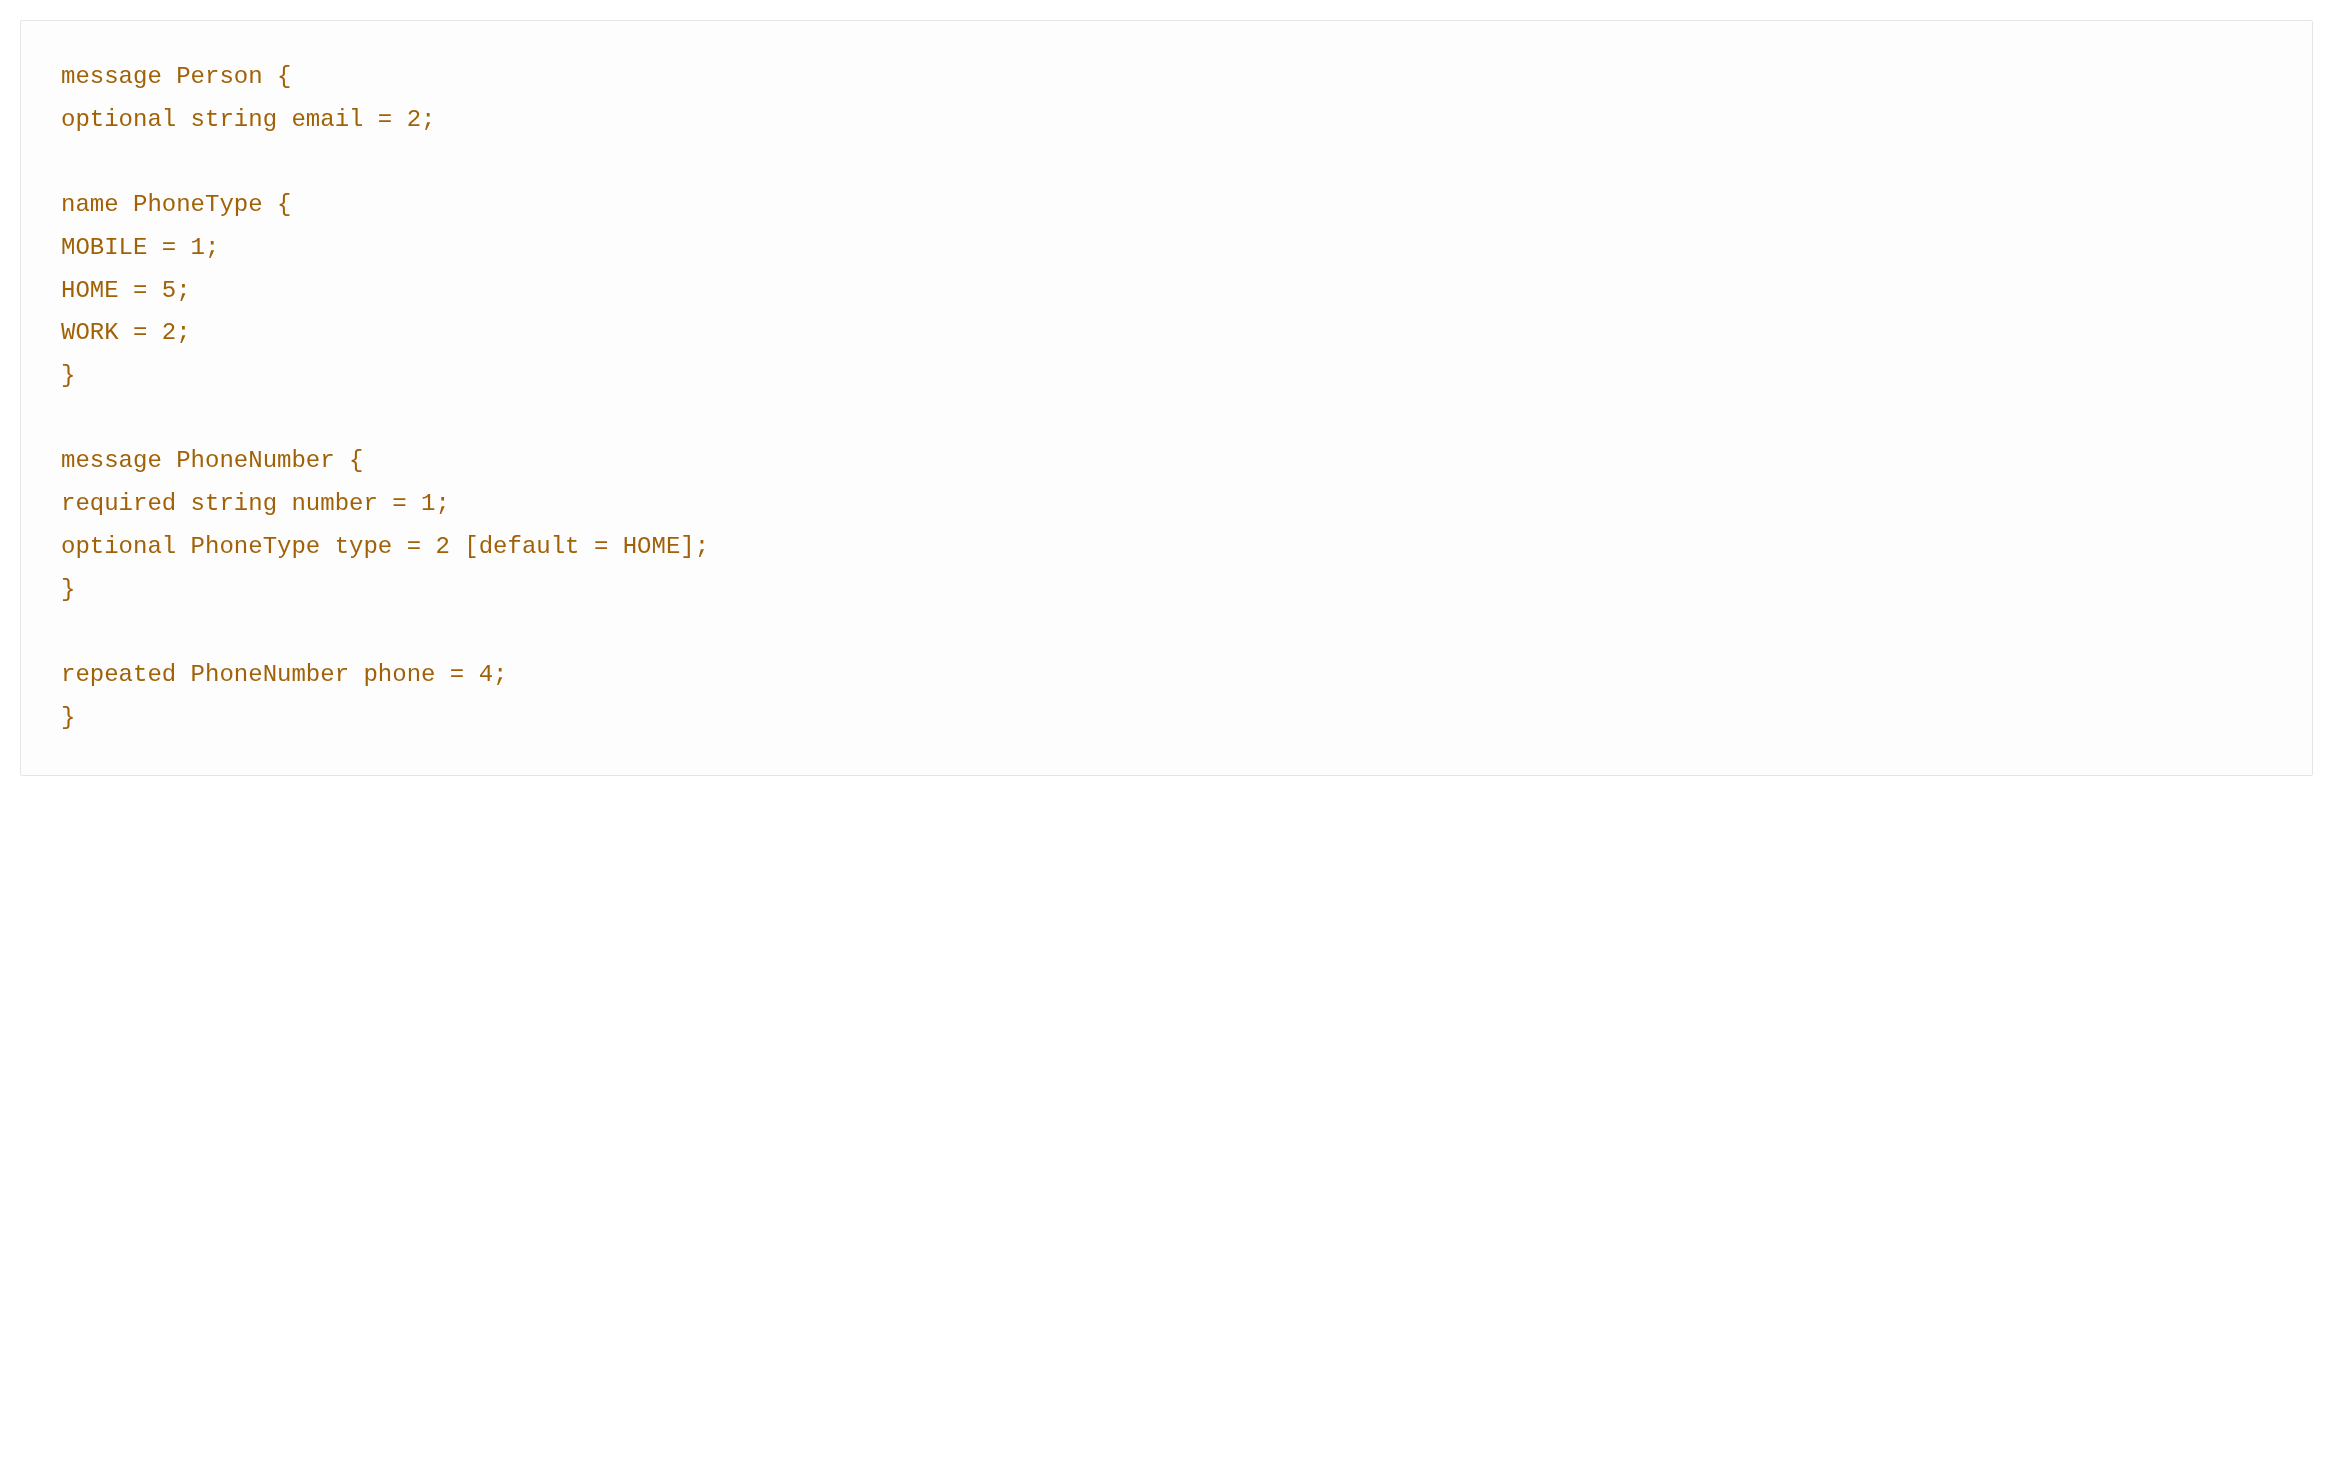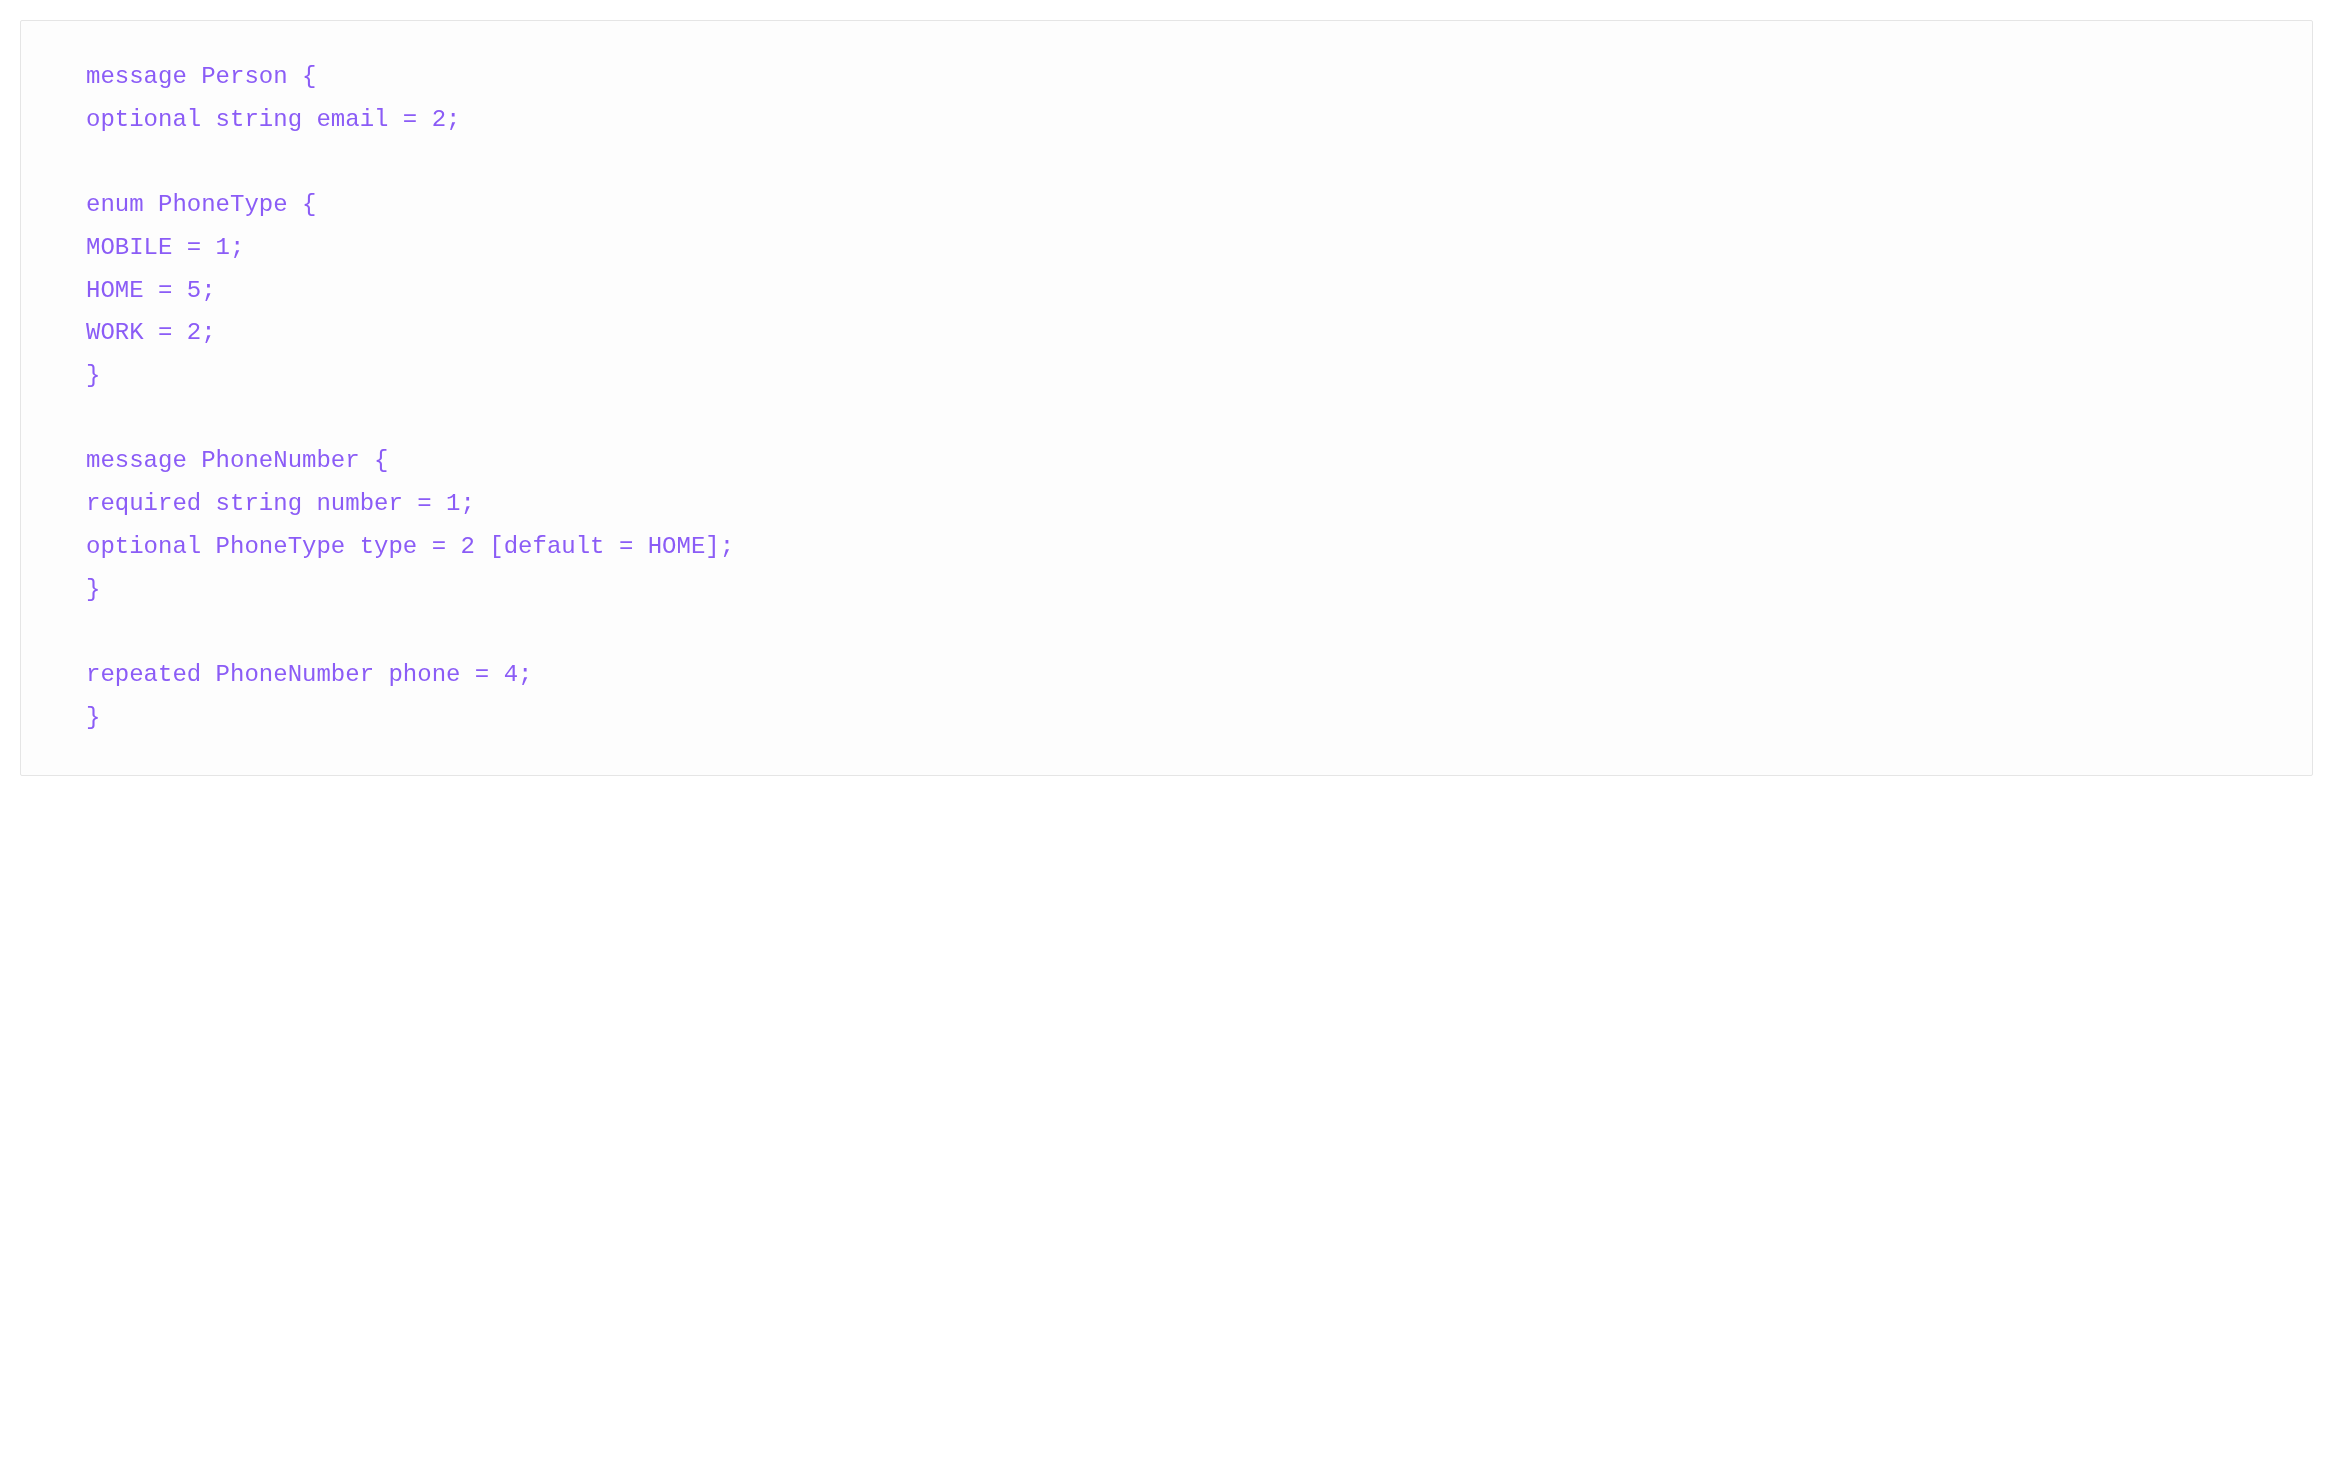--- a/index.html
+++ b/index.html
@@ -15,36 +15,35 @@
     .code-block {
       border: 1px solid #e5e5e5;
       background: #fdfdfd;
       padding: 35px 40px;
       border-radius: 2px;
     }
     .code-line {
       font-family: "Courier New", Courier, monospace;
       font-size: 24px;
       line-height: 1.78;
-      color: #8b5cf6;
+      color: #a16207;
       white-space: pre;
-      margin-left: 25px;
     }
     .code-line.blank {
       height: 1.78em;
     }
   </style>
 </head>
 <body>
 
 <div class="code-block">
   <div class="code-line">message Person {</div>
   <div class="code-line">optional string email = 2;</div>
   <div class="code-line blank"></div>
-  <div class="code-line">enum PhoneType {</div>
+  <div class="code-line">name PhoneType {</div>
   <div class="code-line">MOBILE = 1;</div>
   <div class="code-line">HOME = 5;</div>
   <div class="code-line">WORK = 2;</div>
   <div class="code-line">}</div>
   <div class="code-line blank"></div>
   <div class="code-line">message PhoneNumber {</div>
   <div class="code-line">required string number = 1;</div>
   <div class="code-line">optional PhoneType type = 2 [default = HOME];</div>
   <div class="code-line">}</div>
   <div class="code-line blank"></div>

